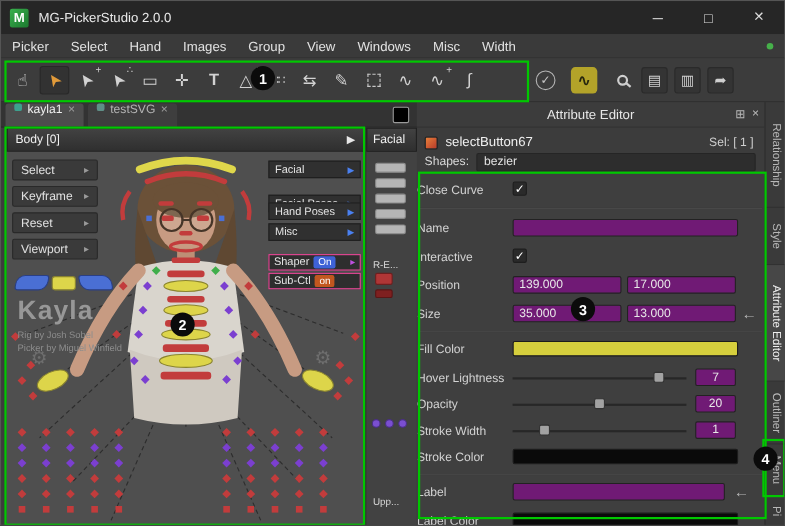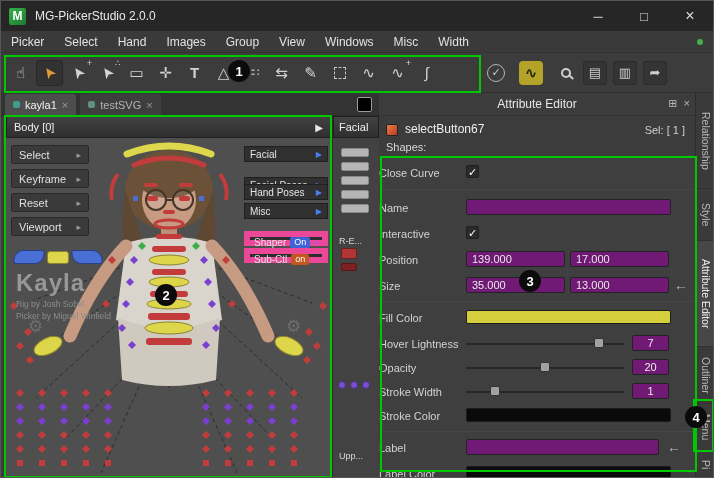--- a/index.html
+++ b/index.html
@@ -31,21 +31,21 @@
   .tool.orange{color:#e09a3a;}
   .sp{width:40px;}
   .tool.circle-ic{width:18px;height:18px;border:1px solid #b5b5b5;border-radius:50%;font-size:11px;color:#c8c8c8;margin:0 6px;}
   .tool.hl{width:24px;height:24px;background:#b3a329;border-radius:4px;color:#26260e;font-weight:bold;margin:0 8px;}
   .marquee-box{width:12px;height:12px;border:1px dashed #c8c8c8;}
   .mag{width:10px;height:10px;border:2px solid #cfcfcf;border-radius:50%;position:relative;}
   .mag::after{content:"";position:absolute;width:6px;height:2px;background:#cfcfcf;right:-5px;bottom:-2px;transform:rotate(40deg);}
   .tool.boxed{width:24px;height:24px;background:#343434;border:1px solid #2a2a2a;border-radius:3px;font-size:13px;margin:0 3px;color:#cfcfcf;}
   
   .tabbar{position:absolute;left:0;top:92px;width:378px;height:23px;background:#333;border-bottom:1px solid #2b2b2b;display:flex;align-items:flex-end;}
-  .tab{height:21px;display:flex;align-items:center;gap:5px;padding:0 8px;margin-left:4px;border-radius:3px 3px 0 0;font-size:11px;}
+  .tab{height:21px;display:flex;gap:5px;padding:0 8px;margin-left:4px;border-radius:3px 3px 0 0;font-size:11px;}
   .tab.active{background:#4d4d4d;color:#f0f0f0;}
   .tab.inactive{background:#3e3e3e;color:#b3b3b3;}
   .tab-dot{width:7px;height:7px;border-radius:2px;background:#3da08e;}
   .tab.inactive .tab-dot{background:#5f8f87;}
   .tab-close{color:#9a9a9a;font-size:11px;}
   .bg-swatch{position:absolute;left:356px;top:96px;width:15px;height:15px;background:#000;border:1px solid #9a9a9a;border-radius:2px;}
   
   .ae-header{position:absolute;left:378px;top:92px;width:316px;height:23px;background:#3c3c3c;border-bottom:1px solid #333;
     display:flex;align-items:center;justify-content:center;font-size:12px;color:#e6e6e6;}
   .hicons{position:absolute;right:5px;top:4px;display:flex;gap:6px;color:#b9b9b9;font-size:11px;}
@@ -79,22 +79,22 @@
     display:flex;align-items:center;font-size:11px;color:#f0f0f0;padding:0 7px;}
   .phead .parrow{margin-left:auto;font-size:10px;color:#e8e8e8;}
   .pcanvas{position:absolute;left:0;top:22px;right:0;bottom:0;background:#4f4f4f;overflow:hidden;}
   .char{position:absolute;left:0;top:0;width:325px;height:341px;}
   .mbtn{position:absolute;left:5px;width:78px;height:19px;background:#3a3a3a;border:1px solid #292929;border-radius:2px;
     display:flex;align-items:center;padding:0 7px;font-size:11px;color:#e0e0e0;}
   .mbtn::after{content:"▸";margin-left:auto;color:#9a9a9a;font-size:9px;}
   .navbtn{position:absolute;left:238px;width:84px;height:16px;background:#303030;border:1px solid #1f1f1f;
     display:flex;align-items:center;padding:0 5px;font-size:10px;color:#e4e4e4;}
   .navbtn::after{content:"▶";margin-left:auto;color:#4a80f0;font-size:8px;}
-  .staterow{position:absolute;left:238px;width:84px;height:15px;background:#2e2e2e;border:6px solid #ec4899;
-    display:flex;align-items:flex-start;padding:0 4px;font-size:10px;color:#e4e4e4;gap:4px;}
+  .staterow{position:absolute;left:238px;width:84px;height:15px;background:#2e2e2e;border:1px solid #ec4899;
+    display:flex;align-items:center;padding:0 4px;font-size:10px;color:#e4e4e4;gap:4px;}
   .pill-on{background:#3f62d6;color:#fff;font-size:9px;padding:0 4px;border-radius:2px;line-height:11px;}
   .pill-orange{background:#c2571f;color:#fff;font-size:9px;padding:0 4px;border-radius:2px;line-height:11px;}
   .shaper-arrow{margin-left:auto;color:#c050e0;font-size:9px;}
   .wingrow{position:absolute;left:8px;top:112px;display:flex;align-items:center;gap:3px;}
   .wing{width:30px;height:14px;background:#4a6fd4;border:1px solid #2a3f85;border-radius:8px 3px 8px 3px;transform:skewX(-10deg);}
   .wing.r{transform:skewX(10deg);border-radius:3px 8px 3px 8px;}
   .ypill{width:22px;height:13px;background:#ddd54a;border:1px solid #8a8430;border-radius:3px;}
   .wm{position:absolute;left:10px;top:131px;}
   .wm .wm-title{font-size:24px;font-weight:bold;letter-spacing:1px;color:#979797;}
   .wm .wm-line{font-size:8.5px;color:#8d8d8d;margin-top:2px;}
@@ -496,20 +496,21 @@
   </div>
 
   <div class="ae-node">
     <span class="node-icon"></span>
     <span class="node-name">selectButton67</span>
     <span class="sel-count">Sel: [ 1 ]</span>
   </div>
 
   <div class="ae-shapes">
     <span class="shapes-label">Shapes:</span>
+    <div class="shapes-dd">bezier</div>
   </div>
 
   <div class="ae-fields">
 
     <div class="row" style="top:6px">
       <span class="rlabel">Close Curve</span>
       <span class="cb">✓</span>
     </div>
     <div class="sep" style="top:31px"></div>
 

